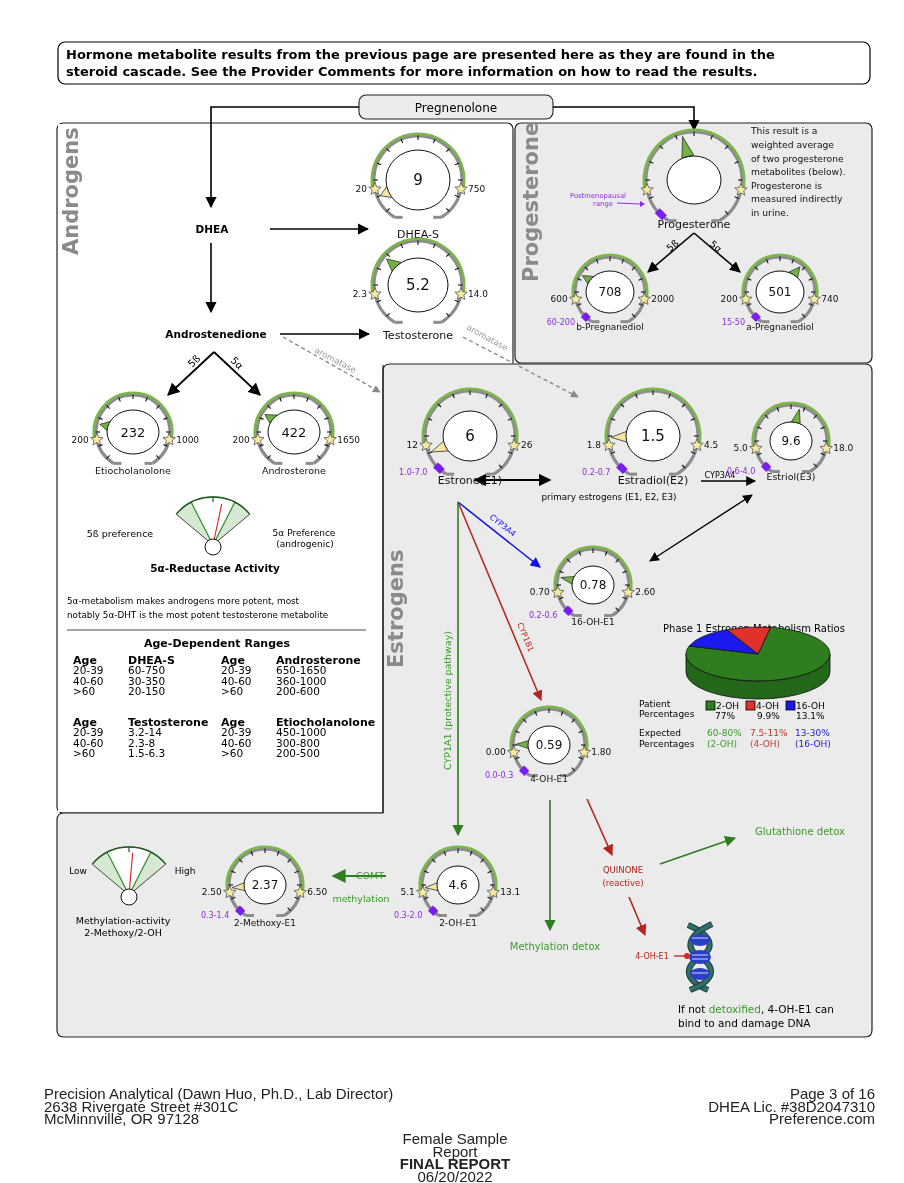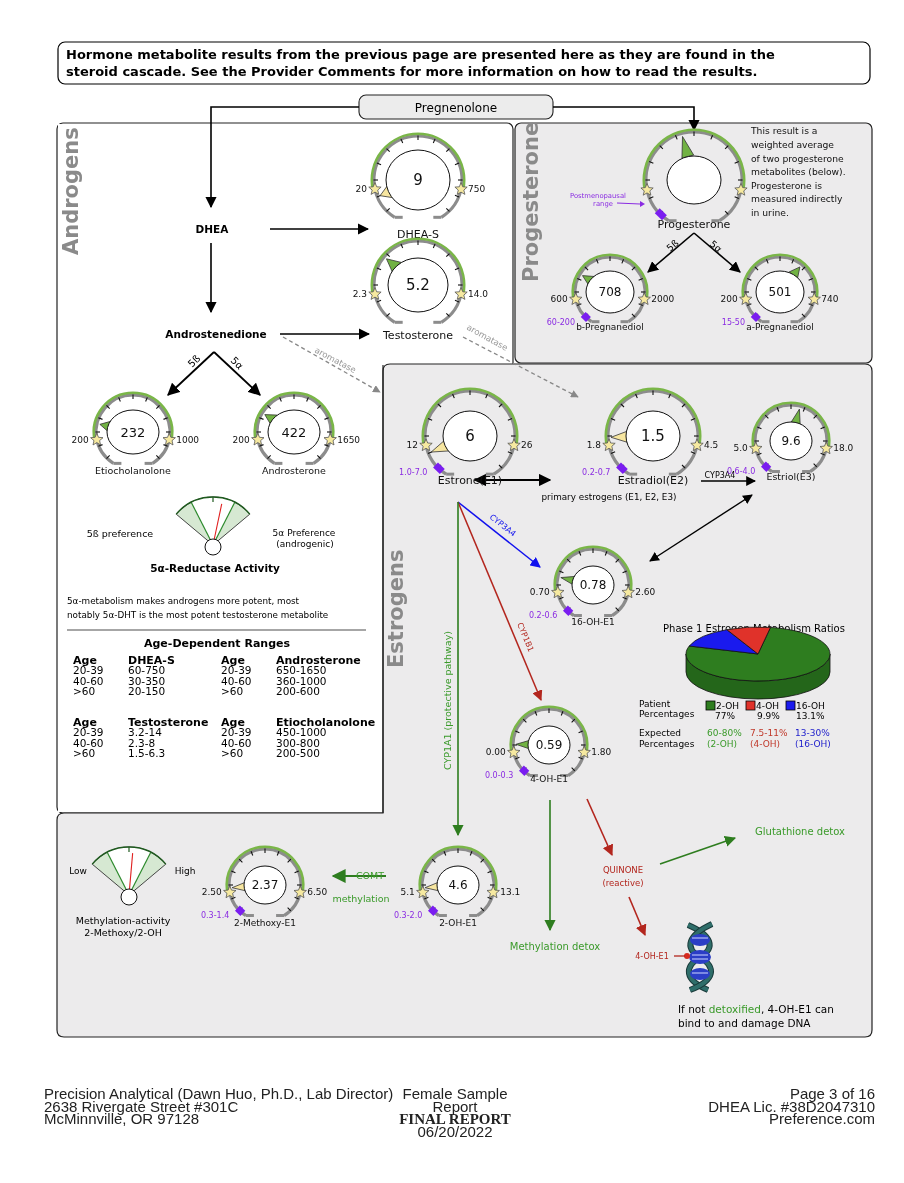--- a/index.html
+++ b/index.html
@@ -1,21 +1,21 @@
 <!DOCTYPE html>
 <html><head>
 <meta charset="utf-8">
 <style>
   html,body{margin:0;padding:0;background:#ffffff;}
   body{width:904px;height:1183px;position:relative;overflow:hidden;font-family:"DejaVu Sans",sans-serif;color:#111;}
   svg{position:absolute;left:0;top:0;}
   .footer{position:absolute;top:1088px;font-family:"Liberation Sans",sans-serif;font-size:15px;line-height:12.5px;color:#222;}
-  .footer .bold{font-weight:bold;font-family:Liberation Serif, serif;}
+  .footer .bold{font-weight:bold;}
   #footer-left{left:44px;text-align:left;}
-  #footer-center{left:380px;width:150px;text-align:center;}
+  #footer-center{left:380px;width:150px;text-align:center;margin-top:45px;}
   #footer-right{right:29px;text-align:right;}
 </style>
 </head>
 <body>
 
 <svg id="main-svg" width="904" height="1183" viewBox="0 0 904 1183" xmlns="http://www.w3.org/2000/svg">
   <defs>
     <marker id="ah-black" viewBox="0 0 10 10" refX="9" refY="5" markerWidth="7" markerHeight="7" orient="auto-start-reverse">
         <path d="M0,0 L10,5 L0,10 z" fill="#000"></path>
       </marker>

